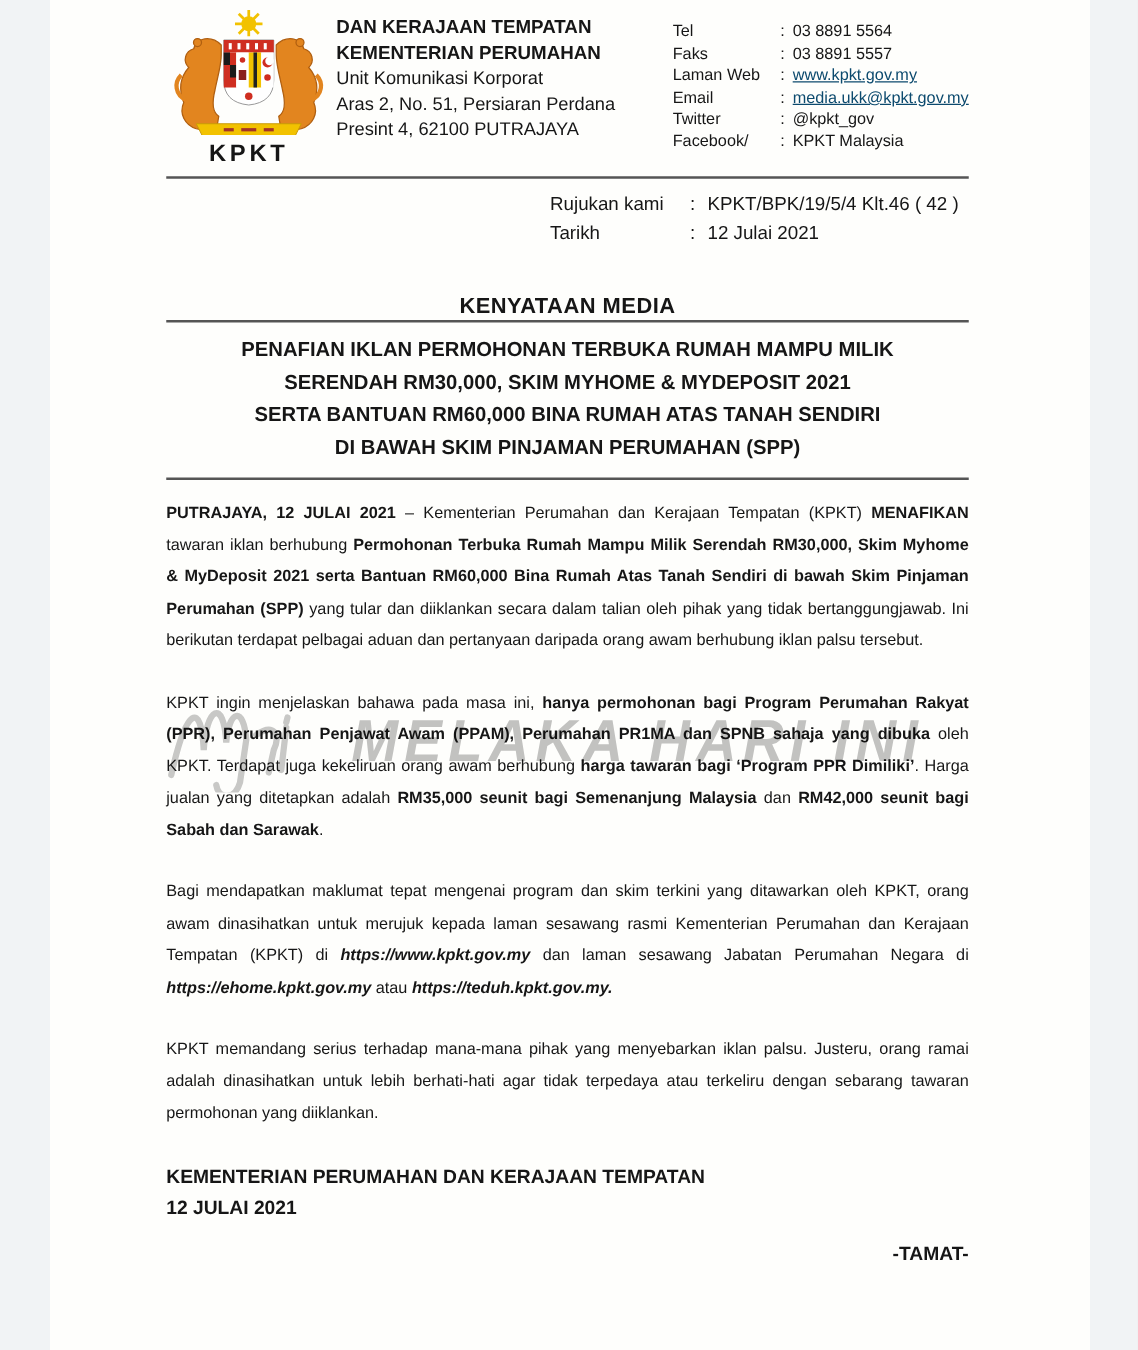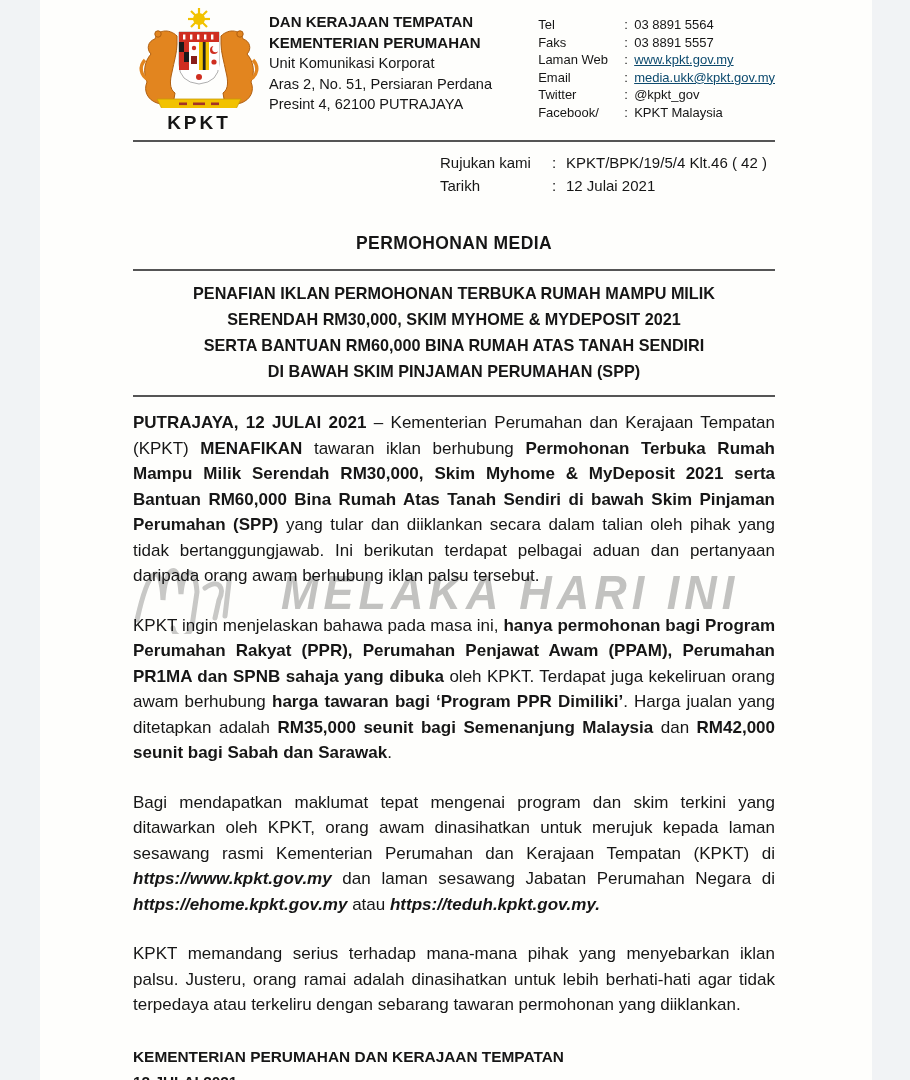--- a/index.html
+++ b/index.html
@@ -26,24 +26,24 @@
   .rule { border-top:2px solid #555; margin-top:6px; }
 
   
   .ref-block { margin-top:10px; margin-left:307px; font-size:15px; line-height:22.5px; }
   .ref-row { display:flex; }
   .ref-label { width:112px; flex:0 0 auto; }
   .ref-sep { width:14px; flex:0 0 auto; }
 
   .doc-heading { margin-top:36px; text-align:center; font-weight:bold; font-size:17.5px; letter-spacing:0.4px; }
 
-  .title-box { margin-top:15px; border-top:2px solid #555; border-bottom:2px solid #555;
+  .title-box { margin-top:1px; border-top:2px solid #555; border-bottom:2px solid #555;
                padding:9px 0 11px; text-align:center; font-weight:bold; font-size:16.2px; line-height:26px; }
 
-  .para { margin-top:24px; font-size:17px; line-height:25.5px; text-align:justify; position:relative; z-index:1; }
+  .para { margin-top:24px; font-size:13px; line-height:25.5px; text-align:justify; position:relative; z-index:1; }
   .para.first { margin-top:13px; }
 
   .signoff { margin-top:26px; font-weight:bold; font-size:15.4px; line-height:25px; position:relative; z-index:1; }
   .end-mark { margin-top:16px; text-align:right; font-weight:bold; font-size:15.4px; }
 
   
   .watermark { position:absolute; top:548px; left:-4px; width:660px; height:90px;
                display:flex; align-items:center; pointer-events:none; z-index:2;
                mix-blend-mode:multiply; opacity:0.62; }
   .wm-script { flex:0 0 auto; margin-right:2px; }
@@ -173,21 +173,21 @@
           <span class="ref-sep">:</span>
           <span>KPKT/BPK/19/5/4 Klt.46 ( 42 )</span>
         </div>
         <div class="ref-row">
           <span class="ref-label">Tarikh</span>
           <span class="ref-sep">:</span>
           <span>12 Julai 2021</span>
         </div>
       </div>
 
-      <div class="doc-heading">PERMOHONAN MEDIA</div>
+      <div class="doc-heading">KENYATAAN MEDIA</div>
 
       <div class="title-box">
         <div>PENAFIAN IKLAN PERMOHONAN TERBUKA RUMAH MAMPU MILIK</div>
         <div>SERENDAH RM30,000, SKIM MYHOME &amp; MYDEPOSIT 2021</div>
         <div>SERTA BANTUAN RM60,000 BINA RUMAH ATAS TANAH SENDIRI</div>
         <div>DI BAWAH SKIM PINJAMAN PERUMAHAN (SPP)</div>
       </div>
 
       <div class="para first"><span style="font-weight: 700;">PUTRAJAYA, 12 JULAI 2021 </span><span>– Kementerian Perumahan dan Kerajaan Tempatan (KPKT) </span><span style="font-weight: 700;">MENAFIKAN </span><span>tawaran iklan berhubung </span><span style="font-weight: 700;">Permohonan Terbuka Rumah Mampu Milik Serendah RM30,000, Skim Myhome &amp; MyDeposit 2021 serta Bantuan RM60,000 Bina Rumah Atas Tanah Sendiri di bawah Skim Pinjaman Perumahan (SPP) </span><span>yang tular dan diiklankan secara dalam talian oleh pihak yang tidak bertanggungjawab. Ini berikutan terdapat pelbagai aduan dan pertanyaan daripada orang awam berhubung iklan palsu tersebut.</span></div>
       <div class="para"><span>KPKT ingin menjelaskan bahawa pada masa ini, </span><span style="font-weight: 700;">hanya permohonan bagi Program Perumahan Rakyat (PPR), Perumahan Penjawat Awam (PPAM), Perumahan PR1MA dan SPNB sahaja yang dibuka </span><span>oleh KPKT. Terdapat juga kekeliruan orang awam berhubung </span><span style="font-weight: 700;">harga tawaran bagi ‘Program PPR Dimiliki’</span><span>. Harga jualan yang ditetapkan adalah </span><span style="font-weight: 700;">RM35,000 seunit bagi Semenanjung Malaysia </span><span>dan </span><span style="font-weight: 700;">RM42,000 seunit bagi Sabah dan Sarawak</span><span>.</span></div>

